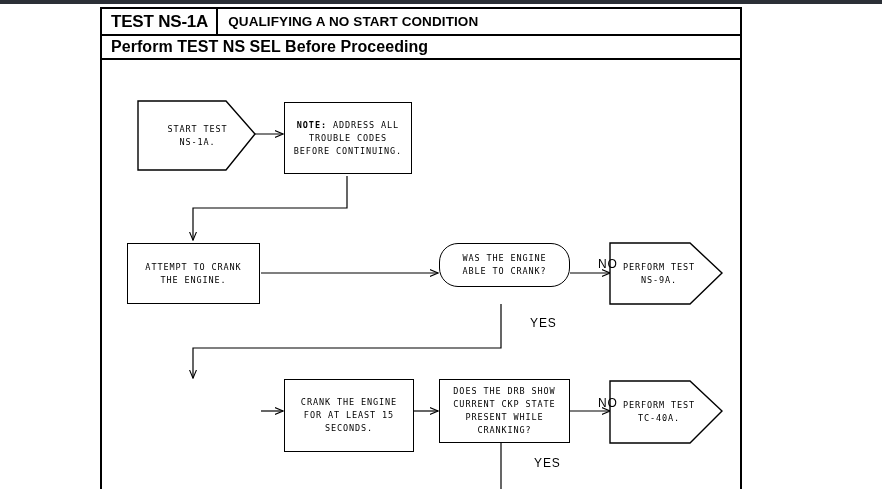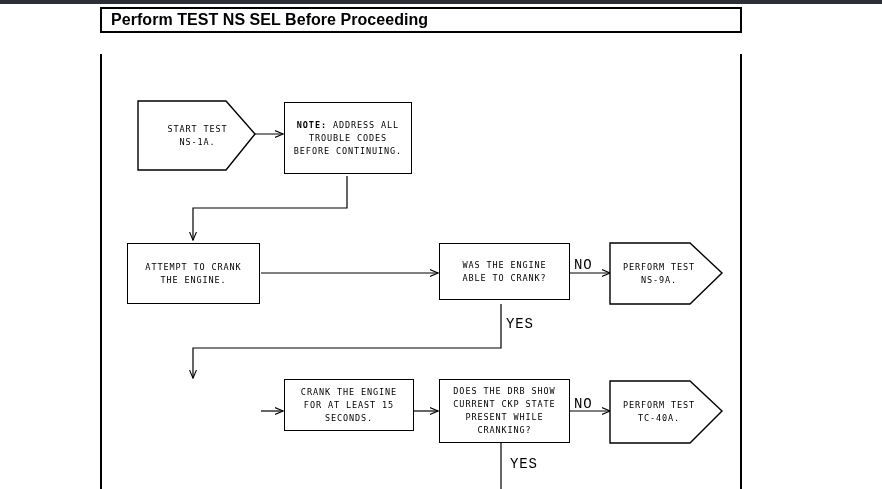--- a/index.html
+++ b/index.html
@@ -115,42 +115,47 @@
     z-index: 2;
     padding-right: 14px;
   }
   .node .label { position: relative; z-index: 2; }
   .node.box .label { padding: 0 4px; }
 
   .note-strong { font-weight: bold; }
 
   .edge-label {
     position: absolute;
-    font-family: Liberation Mono, monospace;
-    font-size: 14px;
+    font-family: Liberation Sans, sans-serif;
+    font-size: 12px;
     letter-spacing: 0.9px;
     color: #000;
+    margin-left: 24px;
   }
 
   svg.overlay {
     position: absolute;
     left: 0; top: 0;
     width: 882px;
     height: 489px;
     pointer-events: none;
   }
 </style>
 </head>
 <body>
 
 <div id="page">
 
   <div id="scan-top-strip"></div>
 
   <div id="header-block">
+    <div class="hdr-row1">
+      <div class="hdr-testno">TEST NS-1A</div>
+      <div class="hdr-title">QUALIFYING A NO START CONDITION</div>
+    </div>
     <div class="hdr-row2">Perform TEST NS SEL Before Proceeding</div>
   </div>
 
   <div id="diagram-frame"></div>
 
   <div id="flow-canvas">
 
     <svg class="overlay" viewBox="0 0 882 489">
       <defs>
         <marker id="ah" markerWidth="9" markerHeight="8" refX="8.4" refY="4" orient="auto" markerUnits="userSpaceOnUse">
@@ -192,32 +197,32 @@
       <span class="label"><span class="note-strong">NOTE:</span><span> ADDRESS ALL
 TROUBLE CODES
 BEFORE CONTINUING.</span></span>
     </div>
 
     <div class="node box" style="left:127px; top:243px; width:133px; height:61px;">
       <span class="label">ATTEMPT TO CRANK
 THE ENGINE.</span>
     </div>
 
-    <div class="node box" style="left:439px; top:243px; width:131px; height:57px;">
+    <div class="node box" style="left:439px; top:243px; width:131px; height:44px;border-radius:19px;">
       <span class="label">WAS THE ENGINE
 ABLE TO CRANK?</span>
     </div>
 
     <div class="node arrowshape" style="left:610px; top:243px; width:112px; height:61px;">
       <span class="label">PERFORM TEST
 NS-9A.</span>
     </div>
 
 
-    <div class="node box" style="left:284px; top:379px; width:130px; height:52px;">
+    <div class="node box" style="left:284px; top:379px; width:130px; height:73px;">
       <span class="label">CRANK THE ENGINE
 FOR AT LEAST 15
 SECONDS.</span>
     </div>
 
     <div class="node box" style="left:439px; top:379px; width:131px; height:64px;">
       <span class="label">DOES THE DRB SHOW
 CURRENT CKP STATE
 PRESENT WHILE
 CRANKING?</span>

